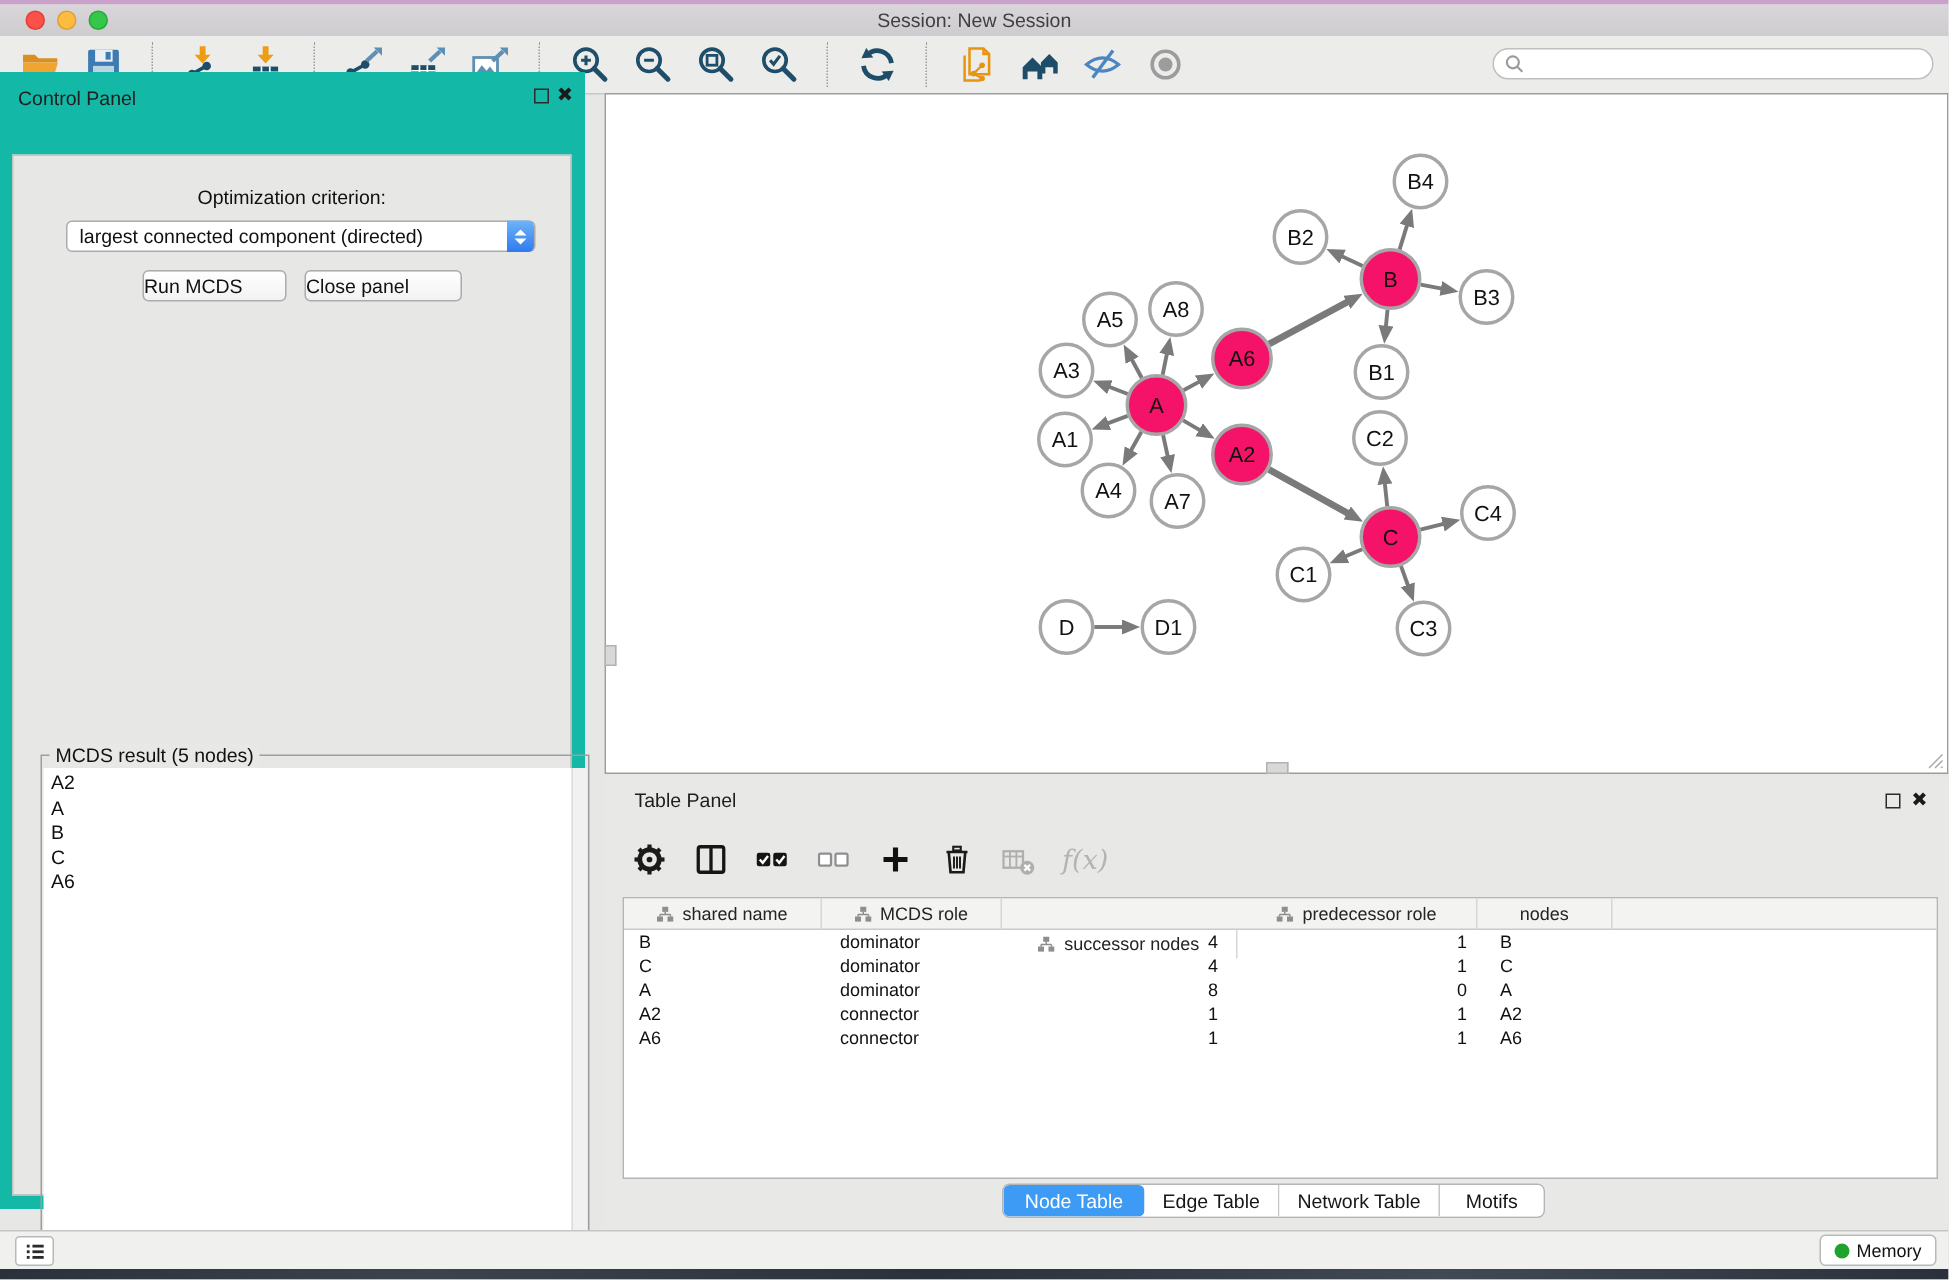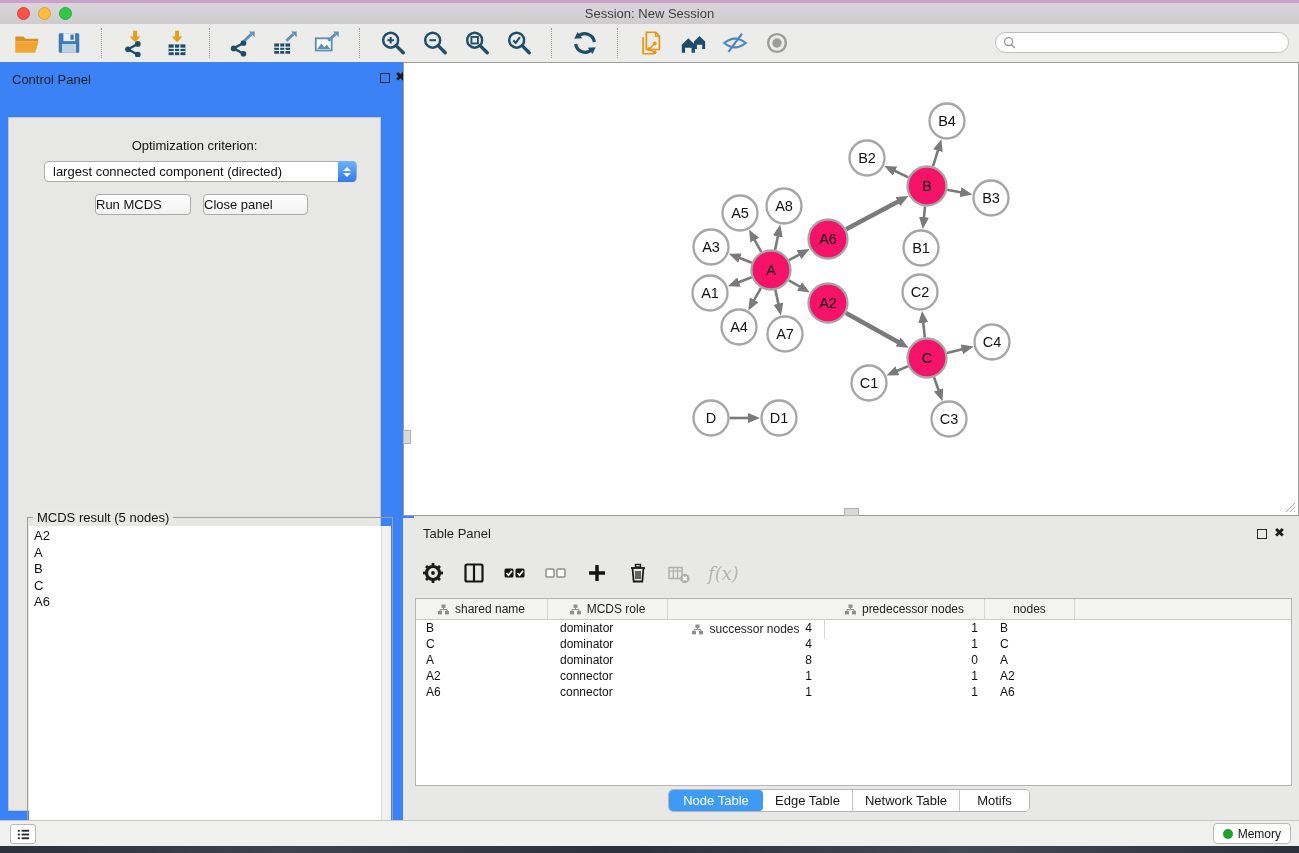--- a/index.html
+++ b/index.html
@@ -23,21 +23,21 @@
 
   #main-toolbar{left:0;top:24px;width:1299px;height:38px;background:#ECECEA;border-bottom:1px solid #C8C8C8;}
   #toolbar-icons{position:absolute;left:12px;top:0;height:38px;display:flex;align-items:center;gap:12px;}
   .tb-btn{width:30px;height:30px;display:flex;align-items:center;justify-content:center;cursor:default;}
   .tb-btn svg{width:28px;height:28px;}
   .tb-sep{width:1px;height:30px;border-left:1px dotted #9B9B9B;margin:0 5px;}
   #search-box{position:absolute;right:10px;top:8px;width:294px;height:21px;background:#FFFFFF;border:1px solid #BFBFBF;border-radius:11px;display:flex;align-items:center;padding-left:7px;box-sizing:border-box;}
   #search-box input{border:none;outline:none;flex:1;font-size:12px;font-family:inherit;background:transparent;margin-left:4px;}
 
   
-  #control-panel{left:0;top:62px;width:390px;height:758px;background:#3b82f6;padding-left:24px;}
+  #control-panel{left:0;top:48px;width:390px;height:758px;background:#14b8a6;}
   #control-panel-header{position:absolute;left:12px;top:10px;font-size:13px;color:#1E1E1E;}
   .panel-float{position:absolute;top:11px;width:10px;height:10px;border:1.6px solid #2B2B2B;box-sizing:border-box;background:transparent;}
   .panel-close{position:absolute;top:8px;font-size:13px;font-weight:bold;color:#1A1A1A;line-height:14px;}
   #cp-float{right:24px;} #cp-close{right:8px;}
 
   .seg-tabs{display:flex;height:21px;border:1px solid #B5B5B5;border-radius:5px;background:#FFFFFF;overflow:hidden;}
   .seg{height:21px;line-height:21px;text-align:center;font-size:13px;color:#161616;border-right:1px solid #C6C6C6;background:#FFFFFF;cursor:default;}
   .seg:last-child{border-right:none;}
   .seg.active{background:#3D9BF5;color:#FFFFFF;border-radius:4px;border-right:none;}
   #cp-tabs{position:absolute;left:77px;top:34px;}
@@ -494,21 +494,21 @@
           <svg width="11" height="11" viewBox="0 0 11 11">
             <g fill="#8E8E8E">
               <rect x="3.5" y="0.5" width="4" height="3.4"></rect>
               <rect x="0" y="7" width="4" height="3.4"></rect>
               <rect x="7" y="7" width="4" height="3.4"></rect>
             </g>
             <g stroke="#8E8E8E" stroke-width="1" fill="none">
               <path d="M5.5 3.9 V5.6 M2 5.6 H9 M2 5.6 V7 M9 5.6 V7"></path>
             </g>
           </svg>
-          <span>predecessor nodes</span>
+          <span>predecessor role</span>
         </div>
         <div class="nt-hcell" style="width: 90px;">
           <span>nodes</span>
         </div>
         <div class="nt-hcell filler" style="flex: 1 1 0%;"></div>
       </div>
     <div id="nt-body">
         <div class="nt-row">
           <div class="nt-cell" style="width: 132px; text-align: left; padding-left: 10px;">B</div>
           <div class="nt-cell" style="width: 120px; text-align: left; padding-left: 12px;">dominator</div>

